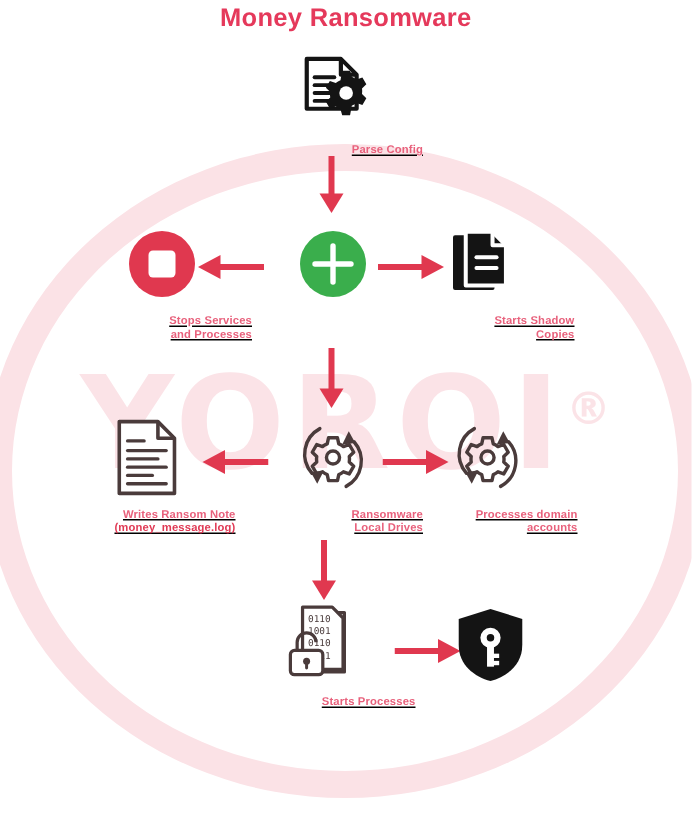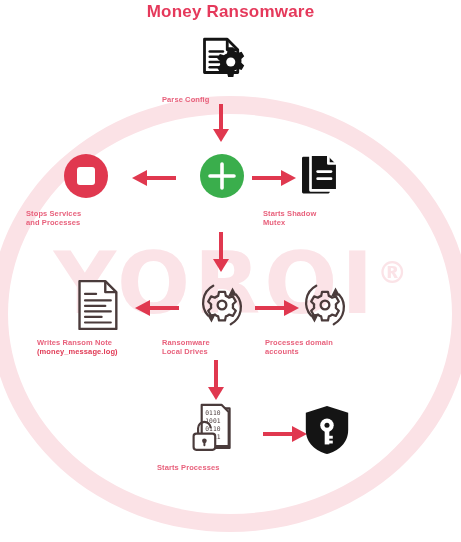--- a/index.html
+++ b/index.html
@@ -50,21 +50,22 @@
     font-size:17px;
     font-weight:bold;
     letter-spacing:.2px;
   }
 
   
   .node{
     position:absolute;
     width:120px;
     margin-left:-60px;
-    text-align:left;
+    text-align:right;
+    text-decoration:underline;
   }
   .node .icon{
     height:60px;
     display:flex;
     align-items:center;
     justify-content:center;
   }
   .node .label{
     margin-top:3px;
     color:#e8617c;
@@ -77,21 +78,21 @@
     display:block;
     font-weight:bold;
     color:#e03a55;
   }
 
   
   .arrow{position:absolute;}
 
   
   #n-parse      {left:222px;top:32px;}
-  #n-stop       {left:86px; top:146px;}
+  #n-stop       {left:108px; top:146px;}
   #n-mutex      {left:222px;top:146px;}
   #n-shadow     {left:323px;top:146px;}
   #n-note       {left:97px; top:275px;}
   #n-enum       {left:222px;top:275px;}
   #n-domain     {left:325px;top:275px;}
   #n-encrypt    {left:217px;top:400px;}
   #n-crypto     {left:327px;top:400px;}
 
   #a-v1 {left:210px;top:104px;}
   #a-v2 {left:210px;top:232px;}
@@ -174,21 +175,21 @@
         <path d="M14 4 h20 l10 10 v30 h-30 z" fill="#141414" stroke="#ffffff" stroke-width="3" stroke-linejoin="round"></path>
         <path d="M34 4 v10 h10" fill="none" stroke="#ffffff" stroke-width="3" stroke-linejoin="round"></path>
         <g stroke="#ffffff" stroke-width="3" stroke-linecap="round">
           <line x1="22" y1="23" x2="37" y2="23"></line>
           <line x1="22" y1="31" x2="37" y2="31"></line>
         </g>
       </svg>
     </div>
     <div class="label">
       <span>Starts Shadow</span><br>
-      <span>Mutex</span>
+      <span>Copies</span>
     </div>
   </div>
 
   <div class="arrow" id="a-h1">
     <svg width="46" height="20" viewBox="0 0 46 20">
       <line x1="46" y1="10" x2="16" y2="10" stroke="#e0384f" stroke-width="4"></line>
       <path d="M17 2 v16 l-15 -8 z" fill="#e0384f"></path>
     </svg>
   </div>
 

